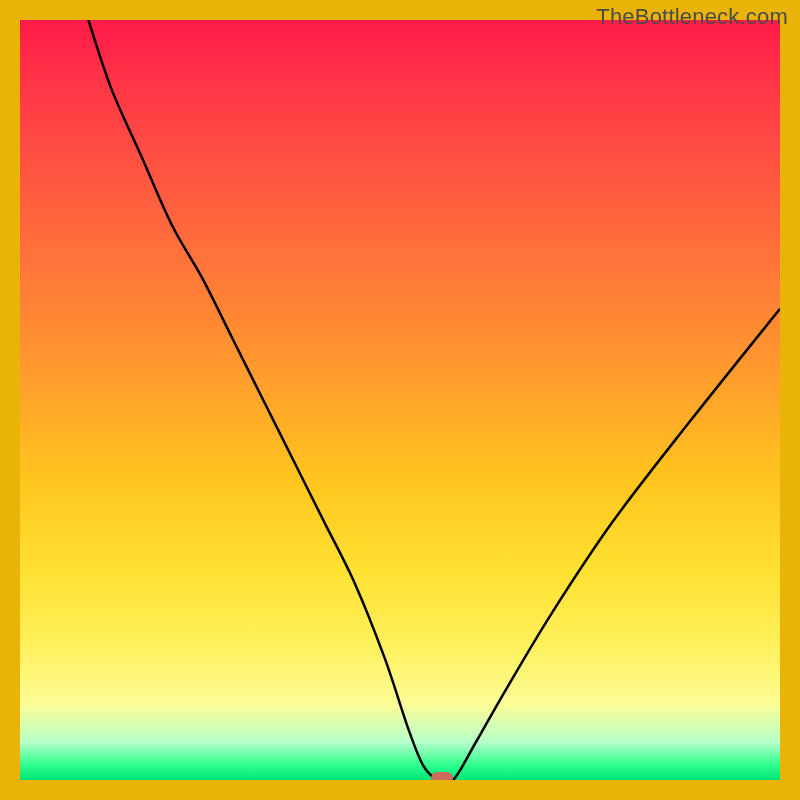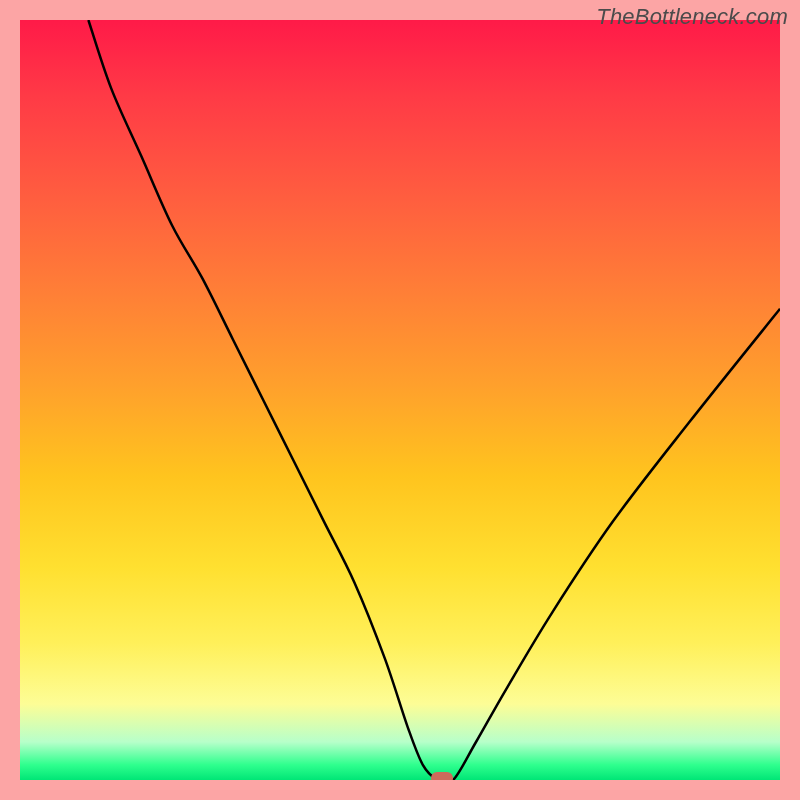--- a/index.html
+++ b/index.html
@@ -8,22 +8,21 @@
     width: 800px;
     height: 800px;
     background: #000;
     overflow: hidden;
     font-family: Arial, Helvetica, sans-serif;
   }
   .frame {
     position: relative;
     width: 800px;
     height: 800px;
-    background: #fca5a5;
-    font-style: italic;
+    background: #eab308;
   }
   .watermark {
     position: absolute;
     top: 4px;
     right: 12px;
     color: #4b4b4b;
     font-size: 22px;
     font-weight: 500;
     letter-spacing: 0.2px;
     z-index: 50;

